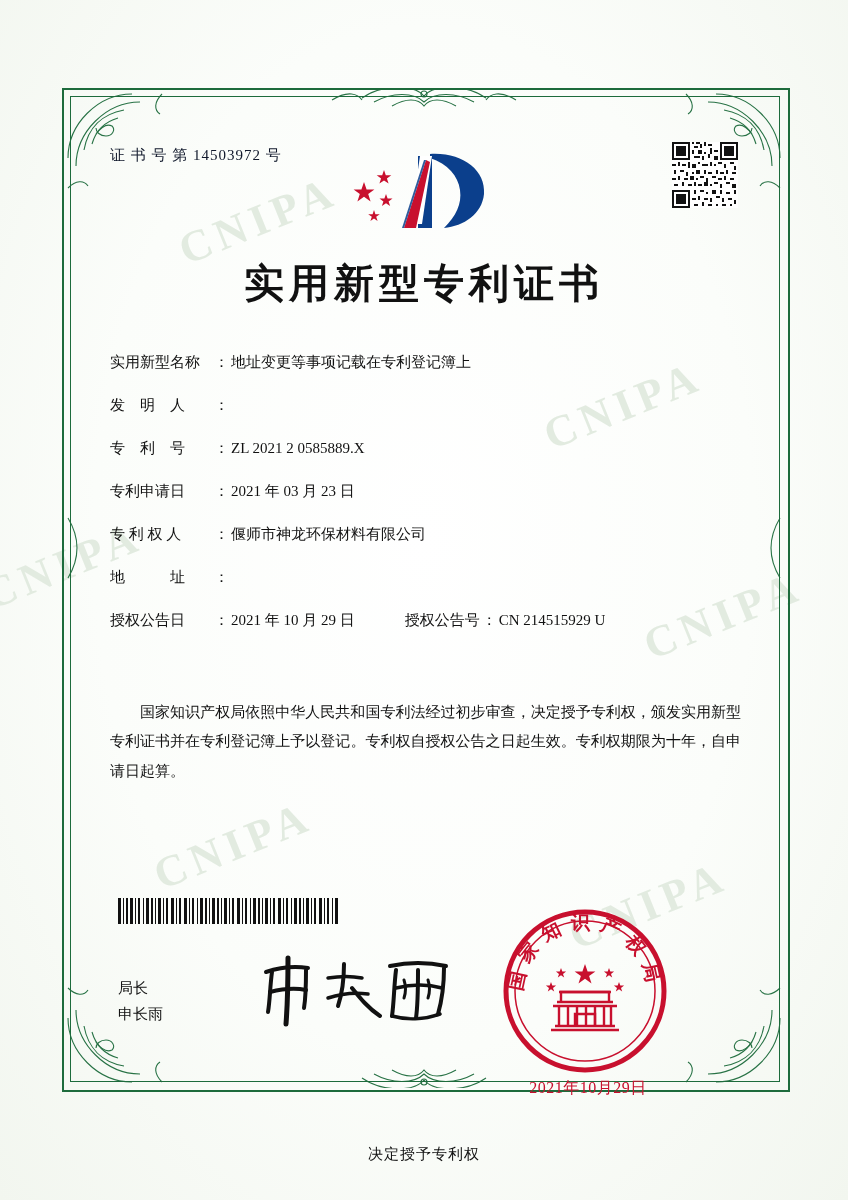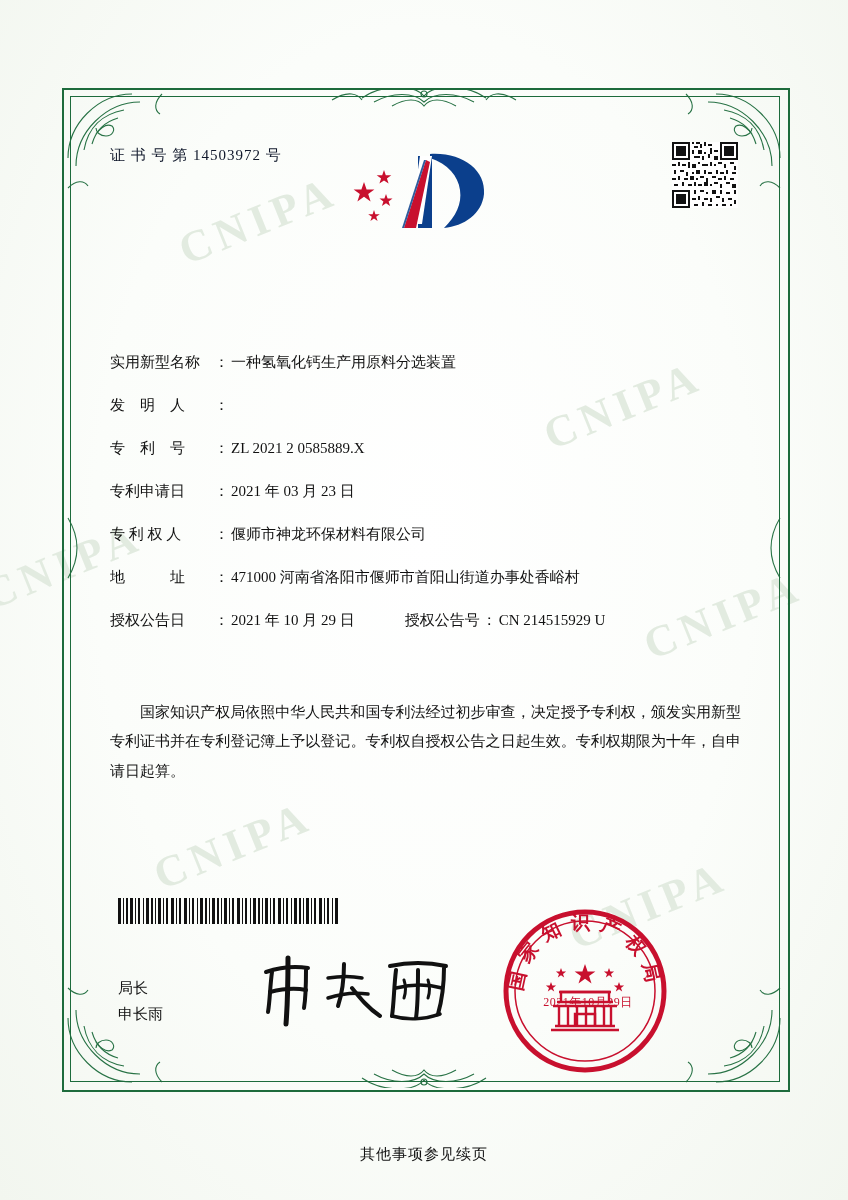--- a/index.html
+++ b/index.html
@@ -194,24 +194,24 @@
   .seal {
     position: absolute;
     left: 502px;
     top: 908px;
     width: 166px;
     height: 166px;
   }
   .seal-date {
     position: absolute;
     left: 508px;
-    top: 994px;
+    top: 1078px;
     width: 160px;
     text-align: center;
-    font-size: 12px;
+    font-size: 16px;
     color: #c8102e;
     letter-spacing: 0.5px;
   }
 
   .page-no {
     position: absolute;
     left: 0;
     right: 0;
     top: 1094px;
     text-align: center;
@@ -409,27 +409,28 @@
     <path d="M60 80 L82 12 L80 12 L58 80 Z" fill="#0b3f8c" opacity="0.85"></path>
 
     <g fill="#c8102e">
       <polygon points="20,34 22.6,41.4 30.4,41.4 24.2,46 26.6,53.4 20,48.8 13.4,53.4 15.8,46 9.6,41.4 17.4,41.4"></polygon>
       <polygon points="40,22 41.8,27.2 47.3,27.2 42.9,30.4 44.6,35.6 40,32.4 35.4,35.6 37.1,30.4 32.7,27.2 38.2,27.2"></polygon>
       <polygon points="42,46 43.6,50.6 48.5,50.6 44.6,53.4 46.1,58 42,55.2 37.9,58 39.4,53.4 35.5,50.6 40.4,50.6"></polygon>
       <polygon points="30,62 31.4,66.2 35.8,66.2 32.2,68.8 33.6,73 30,70.4 26.4,73 27.8,68.8 24.2,66.2 28.6,66.2"></polygon>
     </g>
   </svg>
 
+  <div class="title">实用新型专利证书</div>
 
   <div class="fields">
 
     <div class="field-row">
       <span class="field-label">实用新型名称</span>
       <span class="field-colon">：</span>
-      <span class="field-value">一种氢氧化钙生产用原料分选装置</span>
+      <span class="field-value">地址变更等事项记载在专利登记簿上</span>
     </div>
 
     <div class="field-row">
       <span class="field-label">发　明　人</span>
       <span class="field-colon">：</span>
     </div>
 
     <div class="field-row">
       <span class="field-label">专　利　号</span>
       <span class="field-colon">：</span>
@@ -444,21 +445,20 @@
 
     <div class="field-row">
       <span class="field-label">专 利 权 人</span>
       <span class="field-colon">：</span>
       <span class="field-value">偃师市神龙环保材料有限公司</span>
     </div>
 
     <div class="field-row">
       <span class="field-label">地　　　址</span>
       <span class="field-colon">：</span>
-      <span class="field-value">471000 河南省洛阳市偃师市首阳山街道办事处香峪村</span>
     </div>
 
     <div class="field-row two-col">
       <span class="field-label">授权公告日</span>
       <span class="field-colon">：</span>
       <span class="field-value">2021 年 10 月 29 日</span>
       <span class="sub-label">授权公告号</span>
       <span class="field-colon">：</span>
       <span class="field-value">CN 214515929 U</span>
     </div>
@@ -586,15 +586,15 @@
         <polygon points="24,-36 25.3,-32.4 29.1,-32.4 26,-30.1 27.2,-26.4 24,-28.7 20.8,-26.4 22,-30.1 18.9,-32.4 22.7,-32.4"></polygon>
         <polygon points="-34,-22 -32.7,-18.4 -28.9,-18.4 -32,-16.1 -30.8,-12.4 -34,-14.7 -37.2,-12.4 -36,-16.1 -39.1,-18.4 -35.3,-18.4"></polygon>
         <polygon points="34,-22 35.3,-18.4 39.1,-18.4 36,-16.1 37.2,-12.4 34,-14.7 30.8,-12.4 32,-16.1 28.9,-18.4 32.7,-18.4"></polygon>
       </g>
     </g>
   </svg>
 
   <div class="seal-date">2021年10月29日</div>
 
 
-  <div class="footnote">其他事项参见续页</div>
+  <div class="footnote">决定授予专利权</div>
 
 </div>
 
 </body></html>

